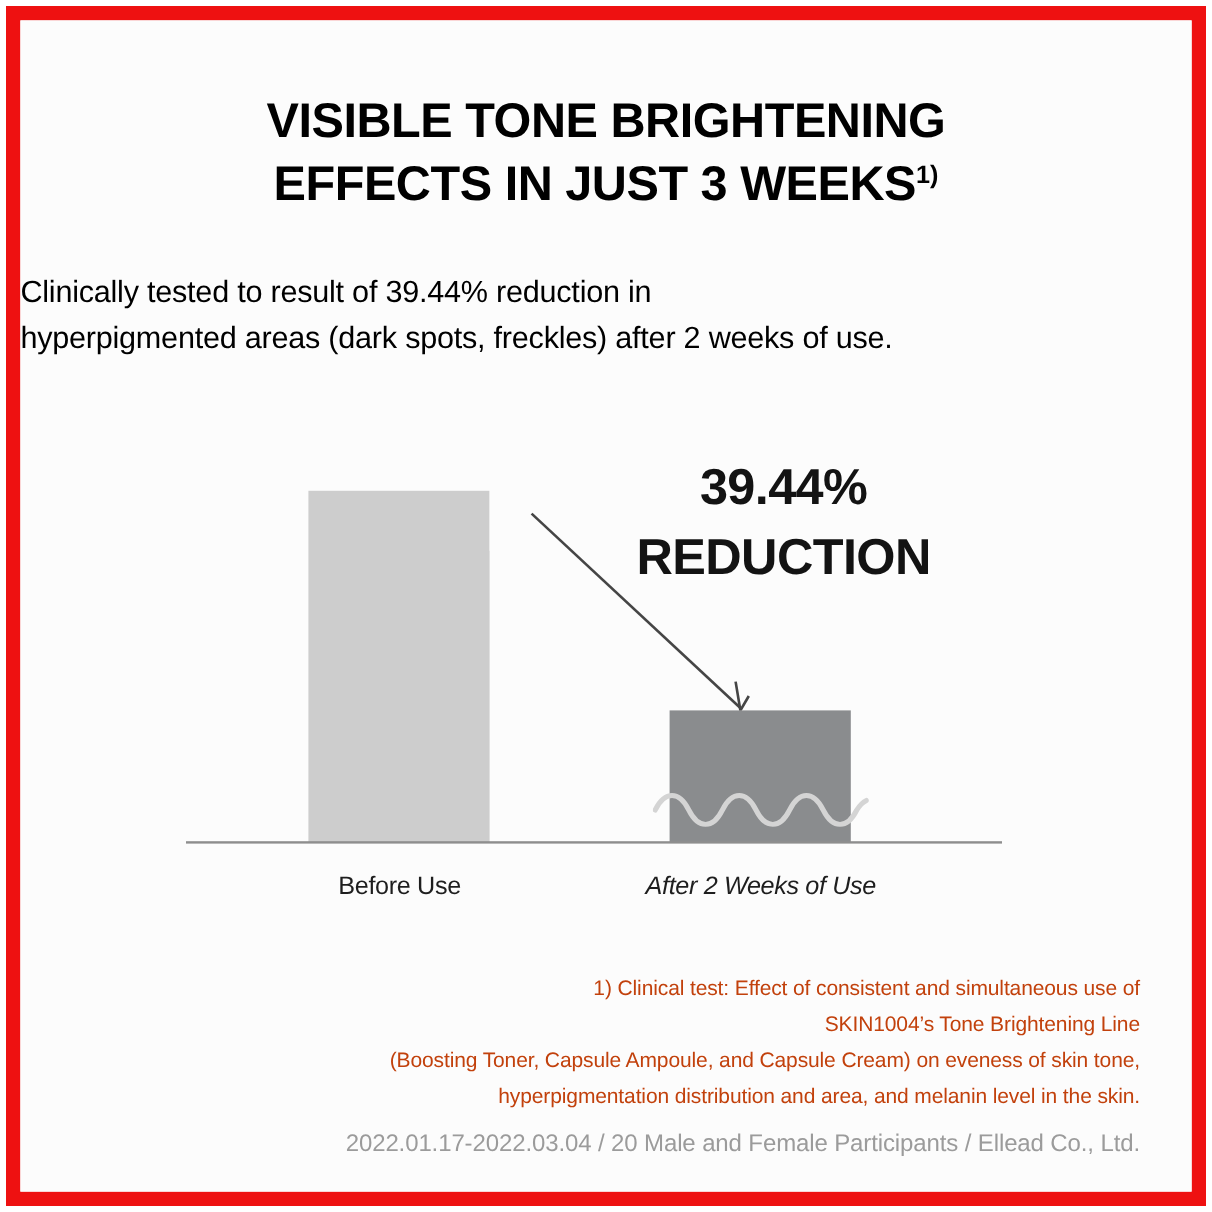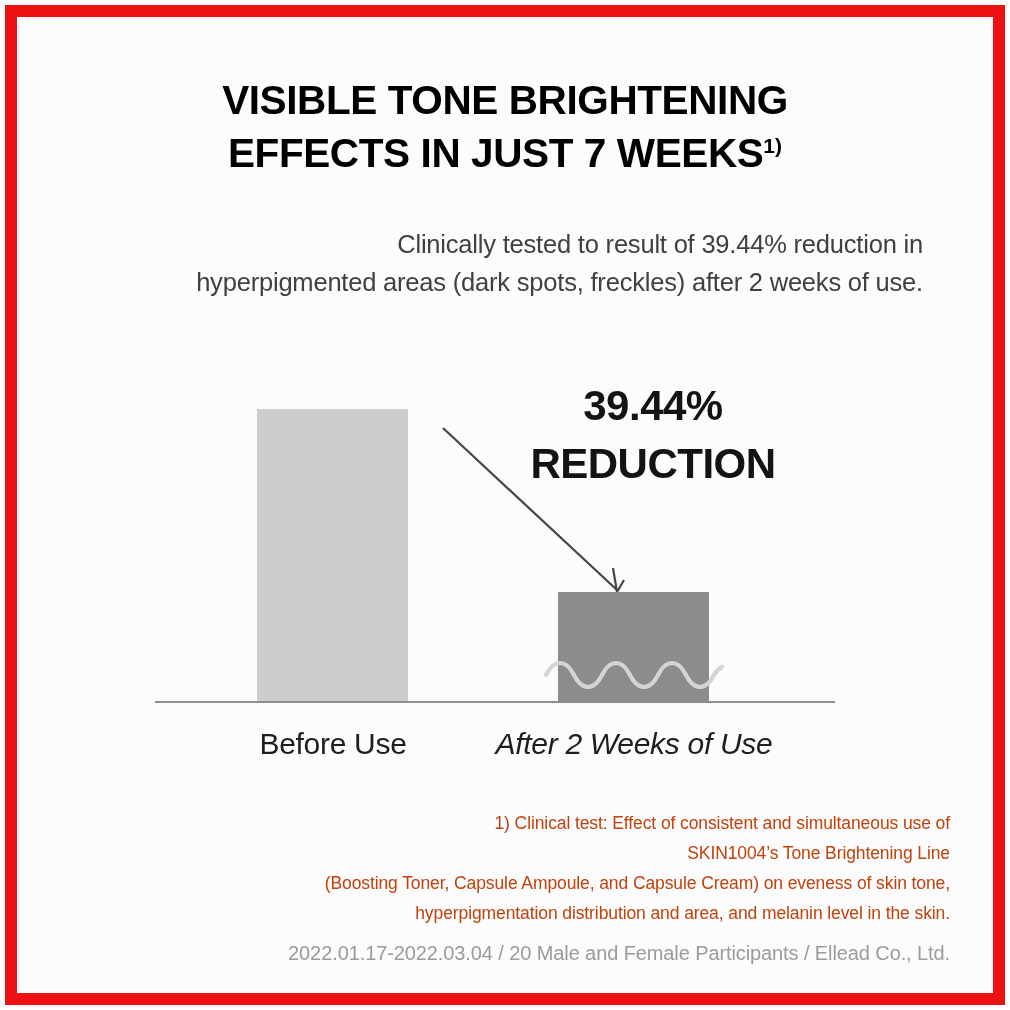--- a/index.html
+++ b/index.html
@@ -54,24 +54,24 @@
     vertical-align: super;
     line-height: 0;
     letter-spacing: 0;
   }
   
   #subtitle {
     position: absolute;
     left: 0;
     top: 208px;
     width: 906px;
-    text-align: right;
+    text-align: left;
     font-size: 25.5px;
     line-height: 38px;
-    color: #404040;
+    color: #000000;
     letter-spacing: -0.2px;
   }
   #subtitle .ln { display: block; white-space: nowrap; }
   
   #chart {
     position: absolute;
     left: 0;
     top: 0;
     width: 772px;
     height: 976px;
@@ -134,21 +134,21 @@
     font-size: 42px;
     line-height: 58px;
     color: #131313;
     letter-spacing: -0.5px;
   }
   #callout .ln { display: block; white-space: nowrap; }
   
   .axis-label {
     position: absolute;
     top: 710px;
-    font-size: 30px;
+    font-size: 21px;
     color: #1e1e1e;
     text-align: center;
     letter-spacing: -0.3px;
     white-space: nowrap;
   }
   #label-before { left: 196px; width: 240px; }
   #label-after  { left: 440px; width: 354px; font-style: italic; }
   
   #footnote {
     position: absolute;
@@ -176,21 +176,21 @@
 </style>
 </head>
 <body>
 
 <div id="canvas">
   <div id="frame"></div>
   <div id="inner">
 
     <div id="headline">
       <span class="ln">VISIBLE TONE BRIGHTENING</span>
-      <span class="ln"><span>EFFECTS IN JUST 7 WEEKS</span><sup>1)</sup></span>
+      <span class="ln"><span>EFFECTS IN JUST 3 WEEKS</span><sup>1)</sup></span>
     </div>
 
     <div id="subtitle">
       <span class="ln">Clinically tested to result of 39.44% reduction in</span>
       <span class="ln">hyperpigmented areas (dark spots, freckles) after 2 weeks of use.</span>
     </div>
 
     <div id="chart">
 
       <div class="bar" id="bar-before"></div>

